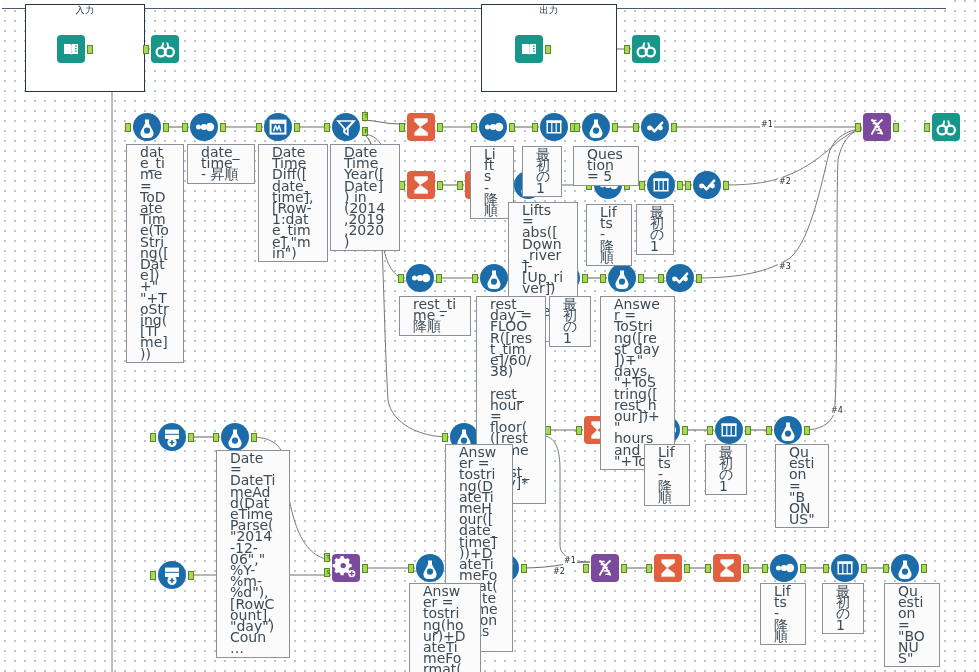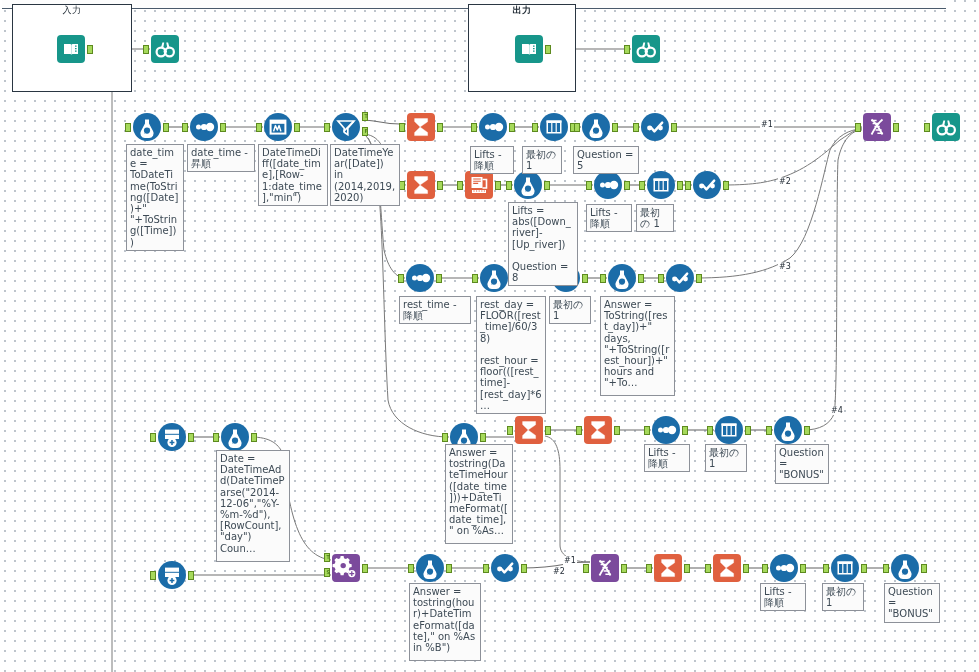--- a/index.html
+++ b/index.html
@@ -20,21 +20,21 @@
   .topstrip{
     position:absolute;left:2px;top:0px;width:944px;height:9px;
     background:#fdfdfd;border-bottom:1.6px solid #4a5a6b;box-sizing:border-box;
   }
   .topstrip .ghost{
     position:absolute;top:-2px;font-size:7px;color:#9aa6b3;white-space:nowrap;
   }
 
   
   .container{
-    position:absolute;background:#ffffff;border:1.4px solid #2a3642;box-sizing:border-box;
+    position:absolute;background:#ffffff;border:1.4px solid #2a3642;box-sizing:border-box;margin-left:13px;
   }
   .container .ctitle{
     position:absolute;left:0;right:0;top:-1px;text-align:center;
     font-size:9px;color:#1b2630;letter-spacing:0.5px;
   }
 
   
   .node{position:absolute;width:30px;height:30px;}
   .node .glyph{
     position:absolute;left:0;top:0;width:30px;height:30px;
@@ -48,22 +48,22 @@
     border:1px solid #5d8a1f;box-sizing:border-box;
   }
   .anchor .lbl{
     position:absolute;left:0;top:-1px;width:6px;height:9px;
     font-size:5px;line-height:9px;text-align:center;color:#234d00;
   }
 
   
   .annot{
     position:absolute;background:#fbfbfb;border:1px solid #8d9199;box-sizing:border-box;
-    font-size:10px;line-height:11.2px;color:#3d4a55;
-    padding:2px 3px;white-space:pre-wrap;word-break:break-word;overflow:hidden;
+    font-size:14px;line-height:11.2px;color:#3d4a55;
+    padding:2px 13px;white-space:pre-wrap;word-break:break-word;overflow:hidden;
   }
 
   
   .conlabel{
     position:absolute;font-size:8px;color:#1d2630;background:#ffffff;
     padding:0 1px;font-family:"DejaVu Sans","Liberation Sans",sans-serif;
   }
 
   
   #wires{position:absolute;left:0;top:0;width:979px;height:672px;pointer-events:none;}
@@ -137,21 +137,21 @@
     <path d="M684 568 H712"></path>
     <path d="M743 568 H769"></path>
     <path d="M800 568 H830"></path>
     <path d="M861 568 H890"></path>
   </svg>
 
   <div id="containers-host">
       <div class="container" style="left: 12px; top: 4px; width: 120px; height: 88px;">
         <div class="ctitle">入力</div>
       </div>
-      <div class="container" style="left: 468px; top: 4px; width: 108px; height: 88px; font-weight: bold;">
+      <div class="container" style="left: 468px; top: 4px; width: 136px; height: 88px;">
         <div class="ctitle">出力</div>
       </div>
     </div>
 
   <div id="nodes-host">
       <div class="node" style="left: 56px; top: 34px;">
         <div class="glyph">
           <svg width="30" height="30" viewBox="0 0 30 30">
             <rect x="1" y="1" width="28" height="28" rx="4" fill="#17968a"></rect>
             <path d="M8 10 h6 q1.4 0 1.4 1.2 V21 q0-1-1.4-1 H8 Z" fill="#ffffff"></path>

